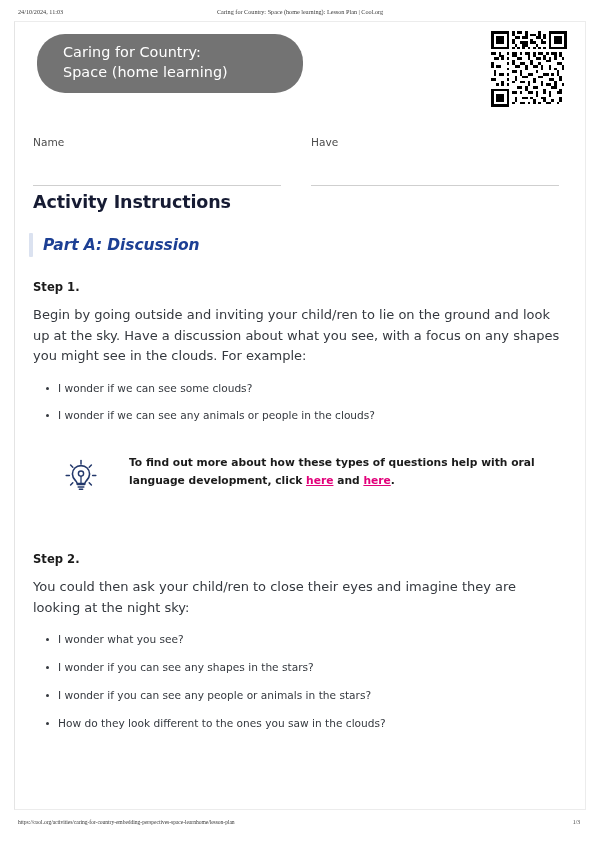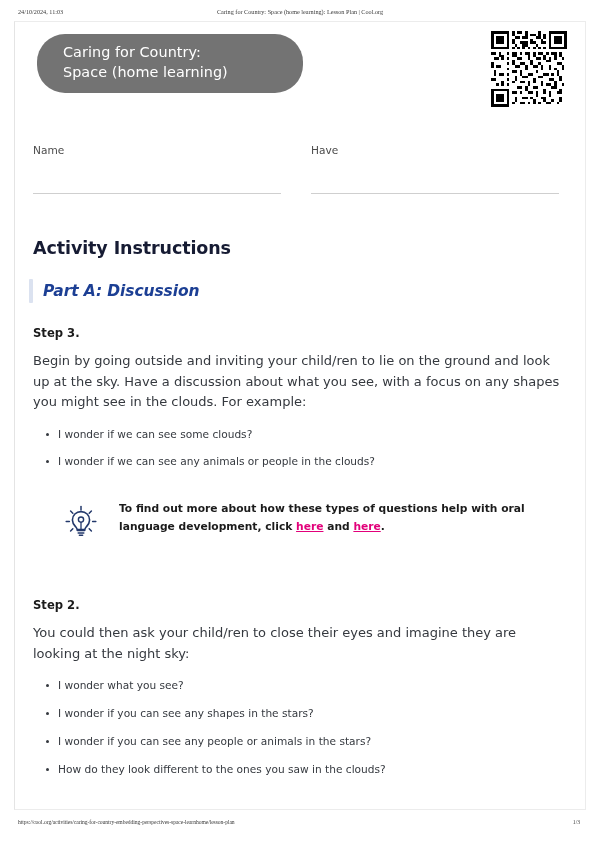--- a/index.html
+++ b/index.html
@@ -106,21 +106,21 @@
     right: 18px;
     top: 9px;
     width: 76px;
     height: 76px;
   }
   .qr-wrap svg { display: block; }
 
   
   .fields {
     position: relative;
-    margin-top: 32px;
+    margin-top: 24px;
     height: 56px;
     padding: 0 18px;
     display: flex;
     gap: 22px;
   }
   .field {
     flex: 1 1 0;
     position: relative;
   }
   .field-label {
@@ -133,21 +133,20 @@
     left: 0;
     right: 8px;
     bottom: 6px;
     height: 1px;
     background: #cfcfcf;
   }
 
   
   .content {
     padding: 0 18px;
-    margin-top: 38px;
   }
   .h-activity {
     font-size: 17.5px;
     font-weight: bold;
     color: #161b33;
     letter-spacing: -0.1px;
     margin: 0 0 20px 0;
   }
   .part-head {
     position: relative;
@@ -206,21 +205,21 @@
     width: 3px;
     height: 3px;
     border-radius: 50%;
     background: #35393f;
   }
 
   
   .tip {
     display: flex;
     align-items: flex-start;
-    gap: 18px;
+    gap: 28px;
     margin: 30px 0 0 28px;
     max-width: 500px;
   }
   .tip-icon {
     flex: 0 0 auto;
     width: 40px;
     height: 44px;
     padding-top: 2px;
   }
   .tip-text {
@@ -412,21 +411,21 @@
   <div class="content">
 
     <h1 class="h-activity">Activity Instructions</h1>
 
     <div class="part-head">
       <span class="part-bar"></span>
       <span class="part-title">Part A: Discussion</span>
     </div>
 
     <div>
-      <div class="step-head">Step 3.</div>
+      <div class="step-head">Step 1.</div>
       <p class="para">Begin by going outside and inviting your child/ren to lie on the ground and look up at the sky. Have a discussion about what you see, with a focus on any shapes you might see in the clouds. For example:</p>
       <ul class="bullets">
         <li>I wonder if we can see some clouds?</li>
         <li>I wonder if we can see any animals or people in the clouds?</li>
       </ul>
     </div>
 
     <div class="tip">
       <div class="tip-icon">
         <svg width="40" height="40" viewBox="0 0 40 40" fill="none" aria-hidden="true">

